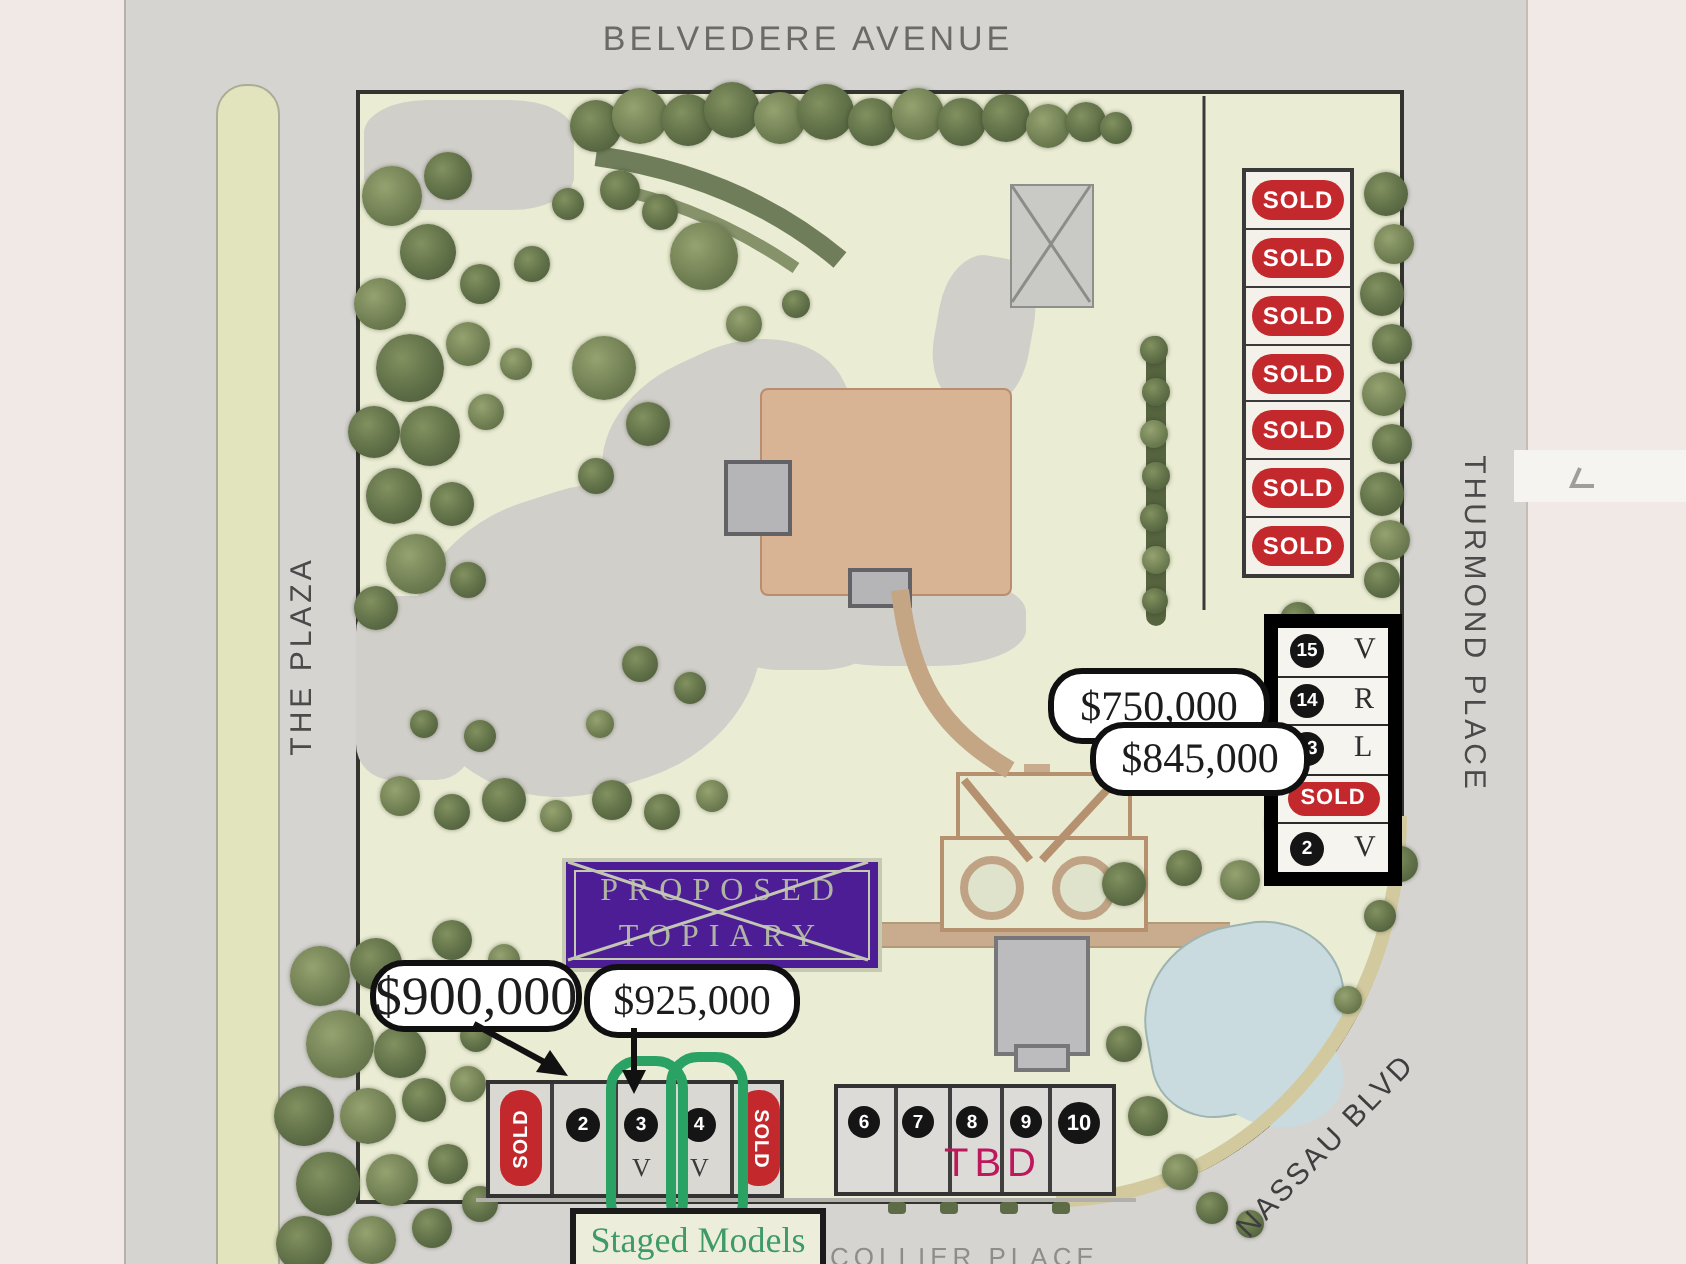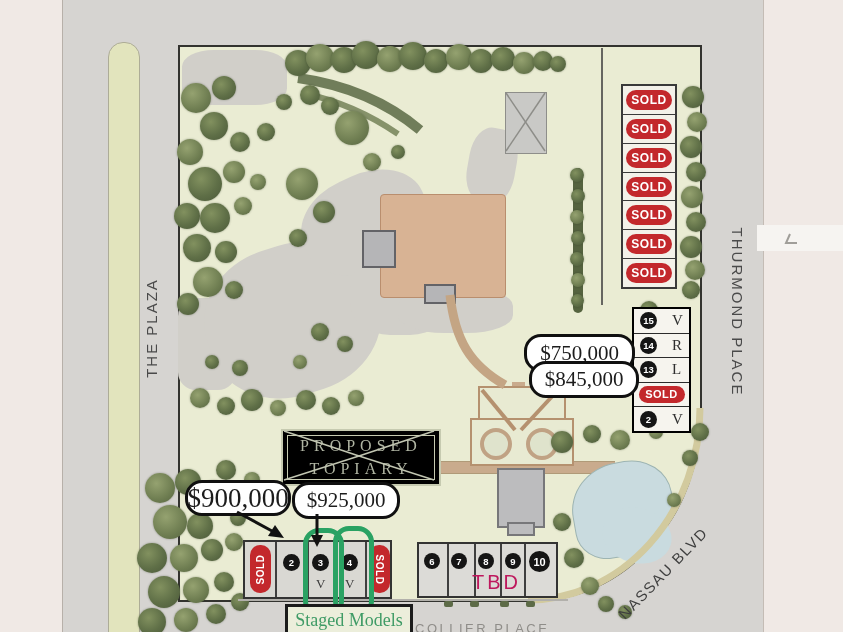--- a/index.html
+++ b/index.html
@@ -19,34 +19,34 @@
     background:radial-gradient(circle at 38% 35%, #82915f 0%, #5f6f47 55%, #4b5939 100%);
     box-shadow:0 0 2px rgba(40,50,30,.45);}
   .tree.l2{background:radial-gradient(circle at 38% 35%, #95a270 0%, #6e7d51 60%, #566440 100%);}
   
   .terrace{background:#d8b394;border:1px solid #b98e6e;border-radius:4px;}
   .bldg{background:#b5b5b7;border:2px solid #636367;}
   .estate-label{display:flex;flex-direction:column;align-items:center;justify-content:center;
     width:100%;height:100%;text-align:center;color:#46464a;
     font:bold 8.5px/1.5 "Liberation Sans",sans-serif;letter-spacing:1.2px;}
   
-  .topiary{background:#000000;border:2px solid #c6cab0;text-decoration:underline;}
+  .topiary{background:#4c1d95;border:2px solid #c6cab0;text-decoration:underline;}
   .topiary .inner{position:absolute;left:4px;top:4px;right:4px;bottom:4px;border:1px solid #c6cab0;
     display:flex;flex-direction:column;align-items:center;justify-content:center;
     font-family:"Liberation Serif",serif;font-size:16px;letter-spacing:5px;color:#b0b5a3;line-height:1.4;}
   
   .pond{background:#c9dbdf;border:1px solid #9db4b2;}
   
   .sold-col{background:#f3f1e9;border:2px solid #3a3a3a;display:flex;flex-direction:column;}
   .sold-cell{flex:1;display:flex;align-items:center;justify-content:center;border-bottom:1.5px solid #3a3a3a;}
   .sold-cell:last-child{border-bottom:none;}
   .sold-pill{background:#c3282c;color:#fff;font:bold 12px/1 "Liberation Sans",sans-serif;
     letter-spacing:.5px;display:flex;align-items:center;justify-content:center;
     width:46px;height:20px;border-radius:11px;}
-  .east-block{background:#f6f4ee;border:2px solid #000000;display:flex;flex-direction:column;}
+  .east-block{background:#f6f4ee;border:7px solid #000000;display:flex;flex-direction:column;}
   .east-row{flex:1;display:flex;align-items:center;border-bottom:1.5px solid #2b2b2b;position:relative;}
   .east-row:last-child{border-bottom:none;}
   .lot-circle{background:#151515;color:#fff;border-radius:50%;width:17px;height:17px;
     display:flex;align-items:center;justify-content:center;font:bold 9.5px "Liberation Sans",sans-serif;}
   .east-letter{font-family:"Liberation Serif",serif;font-size:15px;color:#2e2e2e;margin-left:15px;}
   
   .price-pill{position:absolute;background:#fff;border:3px solid #101010;border-radius:17px;
     display:flex;align-items:center;justify-content:center;
     font-family:"Liberation Serif",serif;color:#1c1c1c;}
   
@@ -279,21 +279,21 @@
     <div class="east-row" style="justify-content:center;">
       <div class="sold-pill" style="width:46px;height:17px;font-size:11px;">SOLD</div>
     </div>
     <div class="east-row">
       <div class="lot-circle" style="margin-left:6px;">2</div>
       <span class="east-letter">V</span>
     </div>
   </div>
 
   <div class="price-pill" style="left:524px;top:322px;width:105px;height:32px;font-size:21px;margin-top:12px;">$750,000</div>
-  <div class="price-pill" style="left:529px;top:361px;width:104px;height:31px;font-size:21px;">$845,000</div>
+  <div class="price-pill" style="left:545px;top:361px;width:104px;height:31px;font-size:21px;">$845,000</div>
   <div class="price-pill" style="left:185px;top:480px;width:100px;height:30px;font-size:27px;border-width:3.5px;">$900,000</div>
   <div class="price-pill" style="left:292px;top:482px;width:102px;height:31px;font-size:21px;border-width:3.5px;">$925,000</div>
 
   <div class="abs strip" style="left:243px;top:540px;width:145px;height:55px;">
     <div class="vline" style="left:30px;"></div>
     <div class="vline" style="left:62px;"></div>
     <div class="vline" style="left:91px;"></div>
     <div class="vline" style="left:120px;"></div>
     <div class="vpill" style="left:5px;top:3px;">
       <span style="transform:rotate(-90deg);">SOLD</span>
@@ -328,18 +328,19 @@
     <span>Staged Models</span>
   </div>
 
   <svg width="843" height="632" viewBox="0 0 843 632">
     <line x1="237" y1="512" x2="272" y2="531" stroke="#111" stroke-width="3"></line>
     <polygon points="284,538 268,536 275,525" fill="#111"></polygon>
     <line x1="317" y1="514" x2="317" y2="536" stroke="#111" stroke-width="3"></line>
     <polygon points="317,547 311,535 323,535" fill="#111"></polygon>
   </svg>
 
+  <div class="street" style="left:404px;top:10px;transform:translateX(-50%);font-size:17px;color:#6b6a67;">BELVEDERE AVENUE</div>
   <div class="street" style="left:151px;top:328px;transform:translate(-50%,-50%) rotate(-90deg);font-size:15px;color:#4a4a4a;">THE PLAZA</div>
   <div class="street" style="left:737px;top:312px;transform:translate(-50%,-50%) rotate(90deg);font-size:15px;color:#4a4a4a;">THURMOND PLACE</div>
   <div class="street" style="left:663px;top:573px;transform:translate(-50%,-50%) rotate(-46deg);font-size:15px;color:#3e3e3e;letter-spacing:1.5px;">NASSAU BLVD</div>
   <div class="street" style="left:415px;top:621px;font-size:13px;color:#8f8d89;letter-spacing:2.5px;">COLLIER PLACE</div>
 
 </div>
 
 </body></html>

